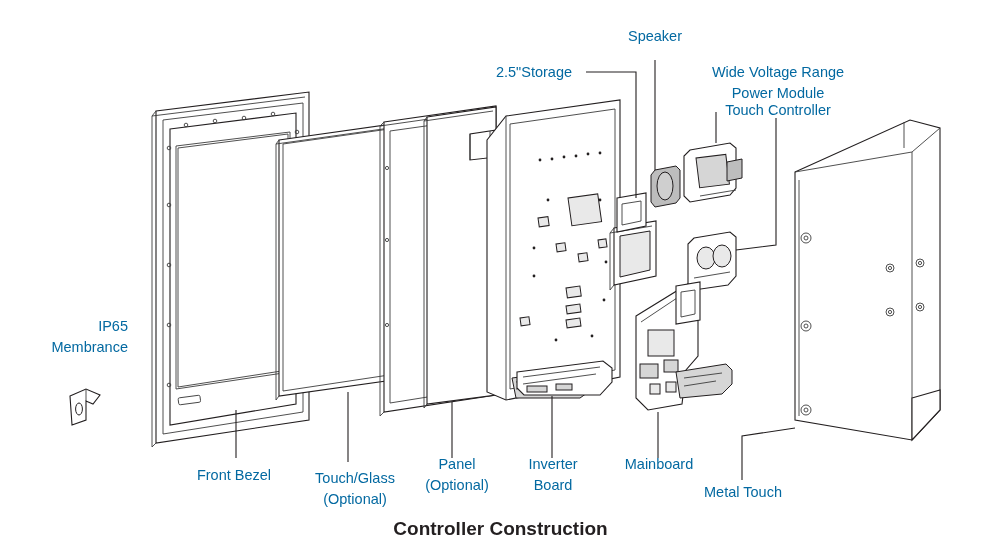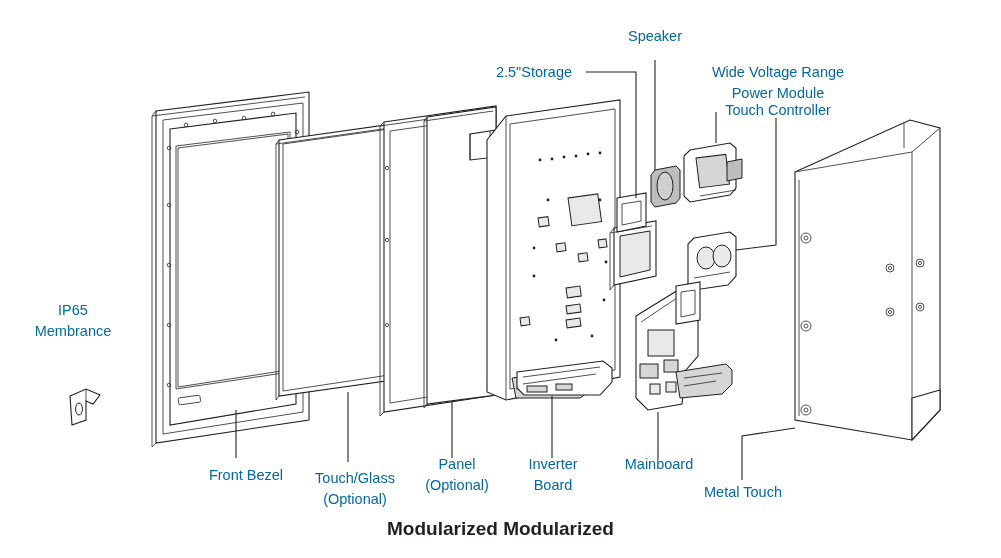--- a/index.html
+++ b/index.html
@@ -240,24 +240,24 @@
       <path class="leader" d="M452 458 L452 402"></path>
 
       <path class="leader" d="M552 458 L552 396"></path>
 
       <path class="leader" d="M658 458 L658 412"></path>
 
       <path class="leader" d="M742 480 L742 436 L795 428"></path>
     </g>
   </svg>
 
-  <div class="lbl" style="left:18px; top:300px; width:110px;">IP65
+  <div class="lbl" style="left:18px; top:316px; width:110px;text-align:right;">IP65
 Membrance</div>
 
-  <div class="lbl" style="left:166px; top:465px; width:160px;">Front Bezel</div>
+  <div class="lbl" style="left:154px; top:465px; width:160px;">Front Bezel</div>
 
   <div class="lbl" style="left:280px; top:468px; width:150px;">Touch/Glass
 (Optional)</div>
 
   <div class="lbl" style="left:384px; top:454px; width:146px;">Panel
 (Optional)</div>
 
   <div class="lbl" style="left:594px; top:454px; width:130px;">Mainboard</div>
 
   <div class="lbl" style="left:490px; top:454px; width:126px;">Inverter
@@ -267,15 +267,15 @@
 
   <div class="lbl" style="left:474px; top:62px; width:120px;">2.5"Storage</div>
 
   <div class="lbl" style="left:592px; top:26px; width:126px;">Speaker</div>
 
   <div class="lbl" style="left:688px; top:20px; width:180px;margin-top:42px;">Wide Voltage Range
 Power Module</div>
 
   <div class="lbl" style="left:690px; top:100px; width:176px;">Touch Controller</div>
 
-  <div class="title" style="top:518px;">Modularized Modularized</div>
+  <div class="title" style="top:518px;">Controller Construction</div>
 
 </div>
 
 </body></html>

